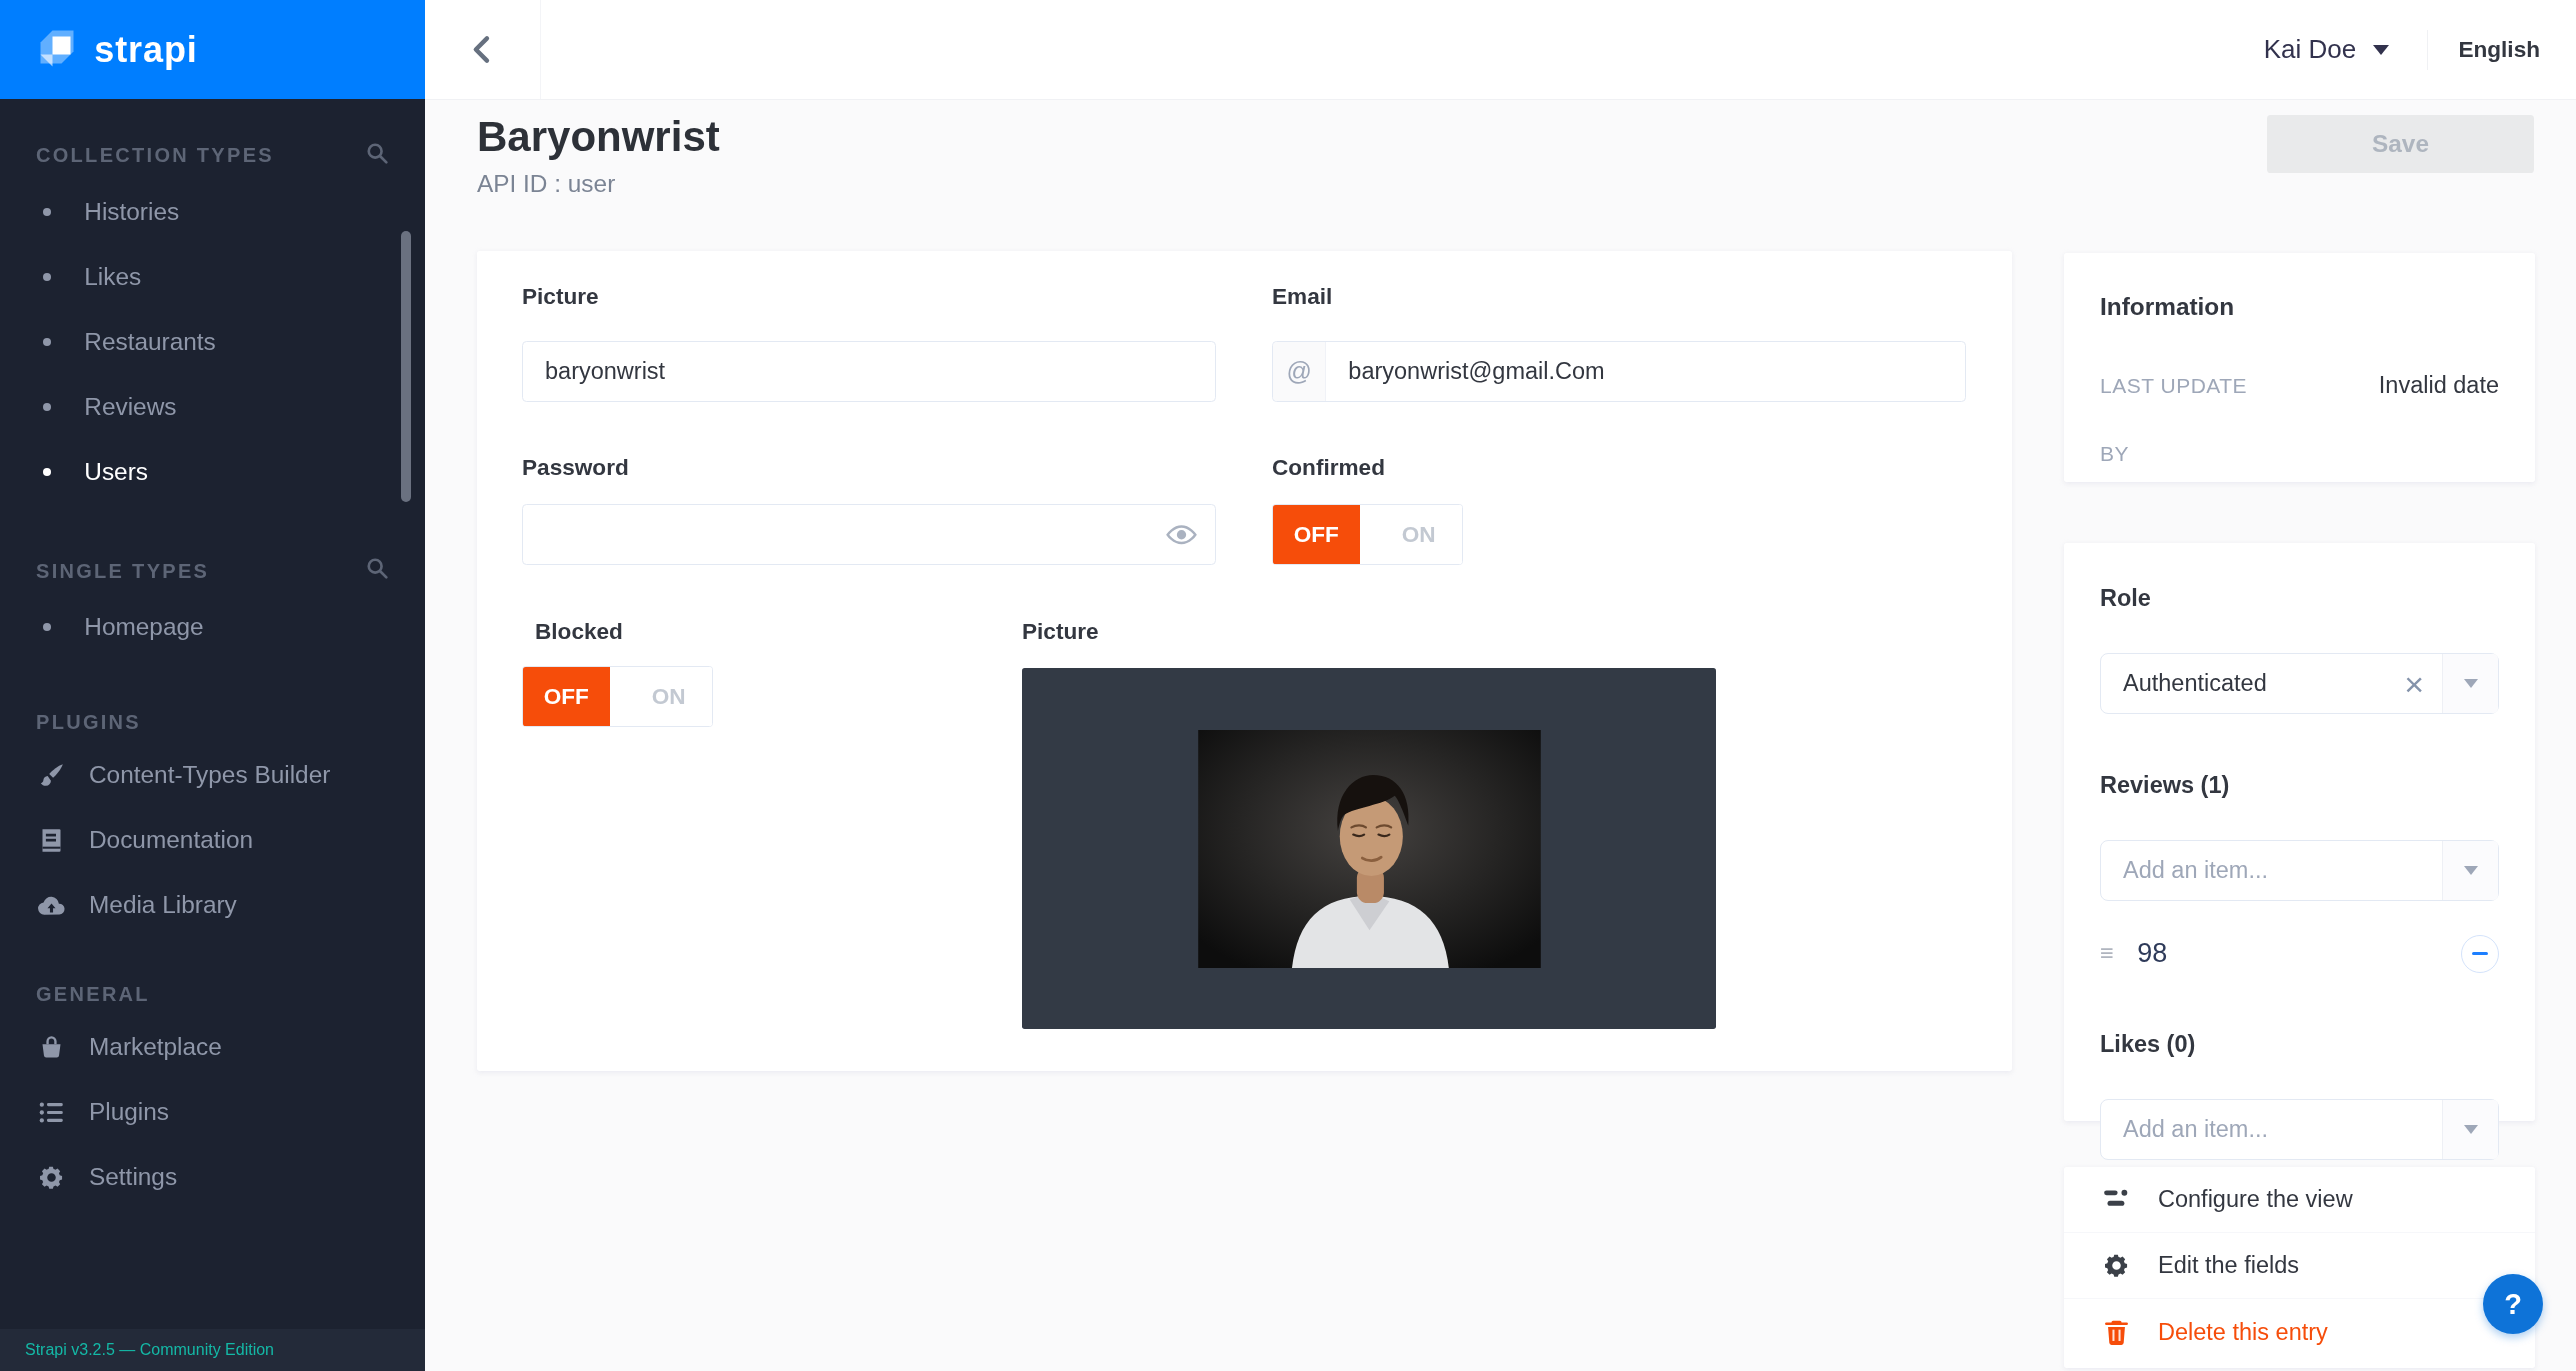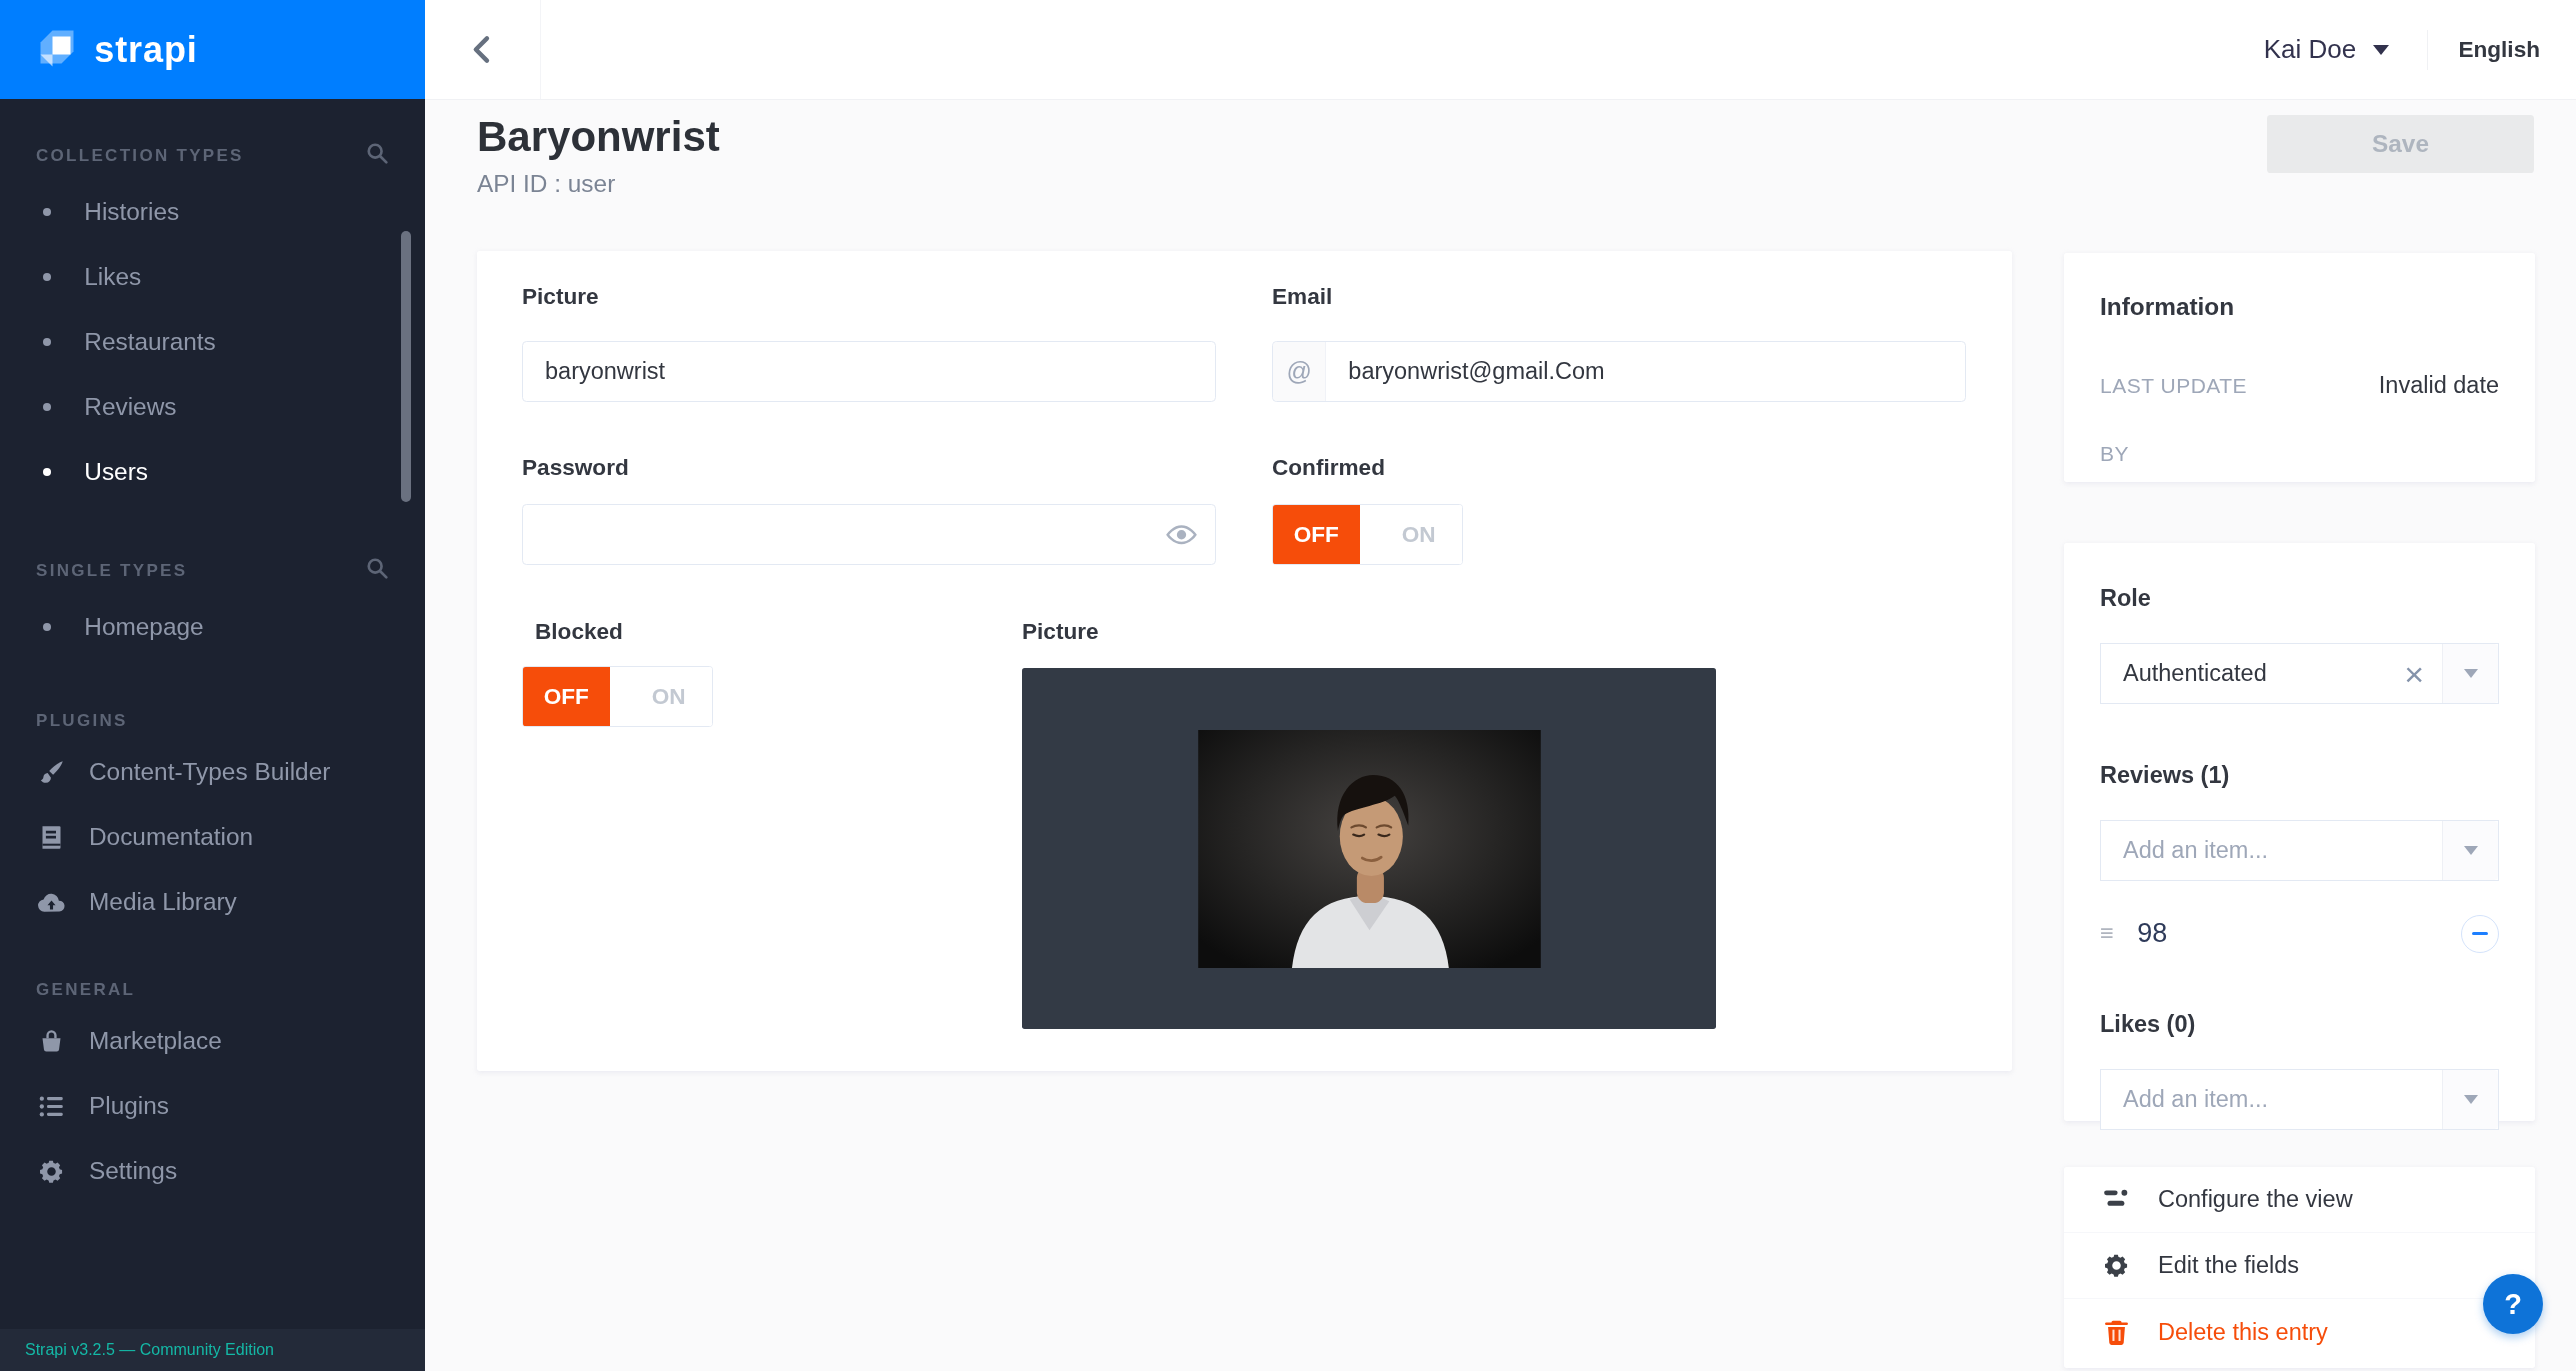--- a/index.html
+++ b/index.html
@@ -5,21 +5,21 @@
   * { margin:0; padding:0; box-sizing:border-box; }
   html,body { width:2576px; height:1371px; }
   body { font-family:"Liberation Sans", sans-serif; background:#fafafb; overflow:hidden; }
   .app { position:relative; width:2576px; height:1371px; background:#fafafb; }
 
   
   .sidebar { position:absolute; left:0; top:0; width:425px; height:1371px; background:#1c2230; z-index:5; }
   .logo-bar { height:99px; background:#007eff; display:flex; align-items:center; padding-left:36px; cursor:pointer; }
   .logo-text { color:#fff; font-size:36px; font-weight:bold; letter-spacing:0.9px; margin-left:16.3px; }
   .side-section { padding:0 36px; }
-  .section-head { display:flex; align-items:center; justify-content:space-between; color:#5d6576; font-size:17px; font-weight:bold; letter-spacing:2.3px; }
+  .section-head { display:flex; align-items:center; justify-content:space-between; color:#5d6576; font-size:20px; font-weight:bold; letter-spacing:2.3px; }
   .section-head .sicon { color:#5d6576; }
   .sec-ct { margin-top:42px; }
   .sec-st { margin-top:52px; }
   .sec-pl { margin-top:51px; }
   .sec-ge { margin-top:45px; }
   .side-list { list-style:none; margin-top:9px; }
   .side-list li { height:65px; display:flex; align-items:center; color:#8f97a9; font-size:24.4px; cursor:pointer; }
   .side-list li .bullet { width:8.1px; height:8.1px; border-radius:50%; background:#8f97a9; margin:0 33px 0 7.2px; flex:0 0 auto; }
   .side-list li.active { color:#ffffff; }
   .side-list li.active .bullet { background:#ffffff; }
@@ -63,21 +63,21 @@
   .info-card { top:153px; height:229px; padding:40px 36px 0 36px; }
   .rcard-title { font-size:24.4px; font-weight:bold; color:#333740; }
   .info-row { display:flex; justify-content:space-between; align-items:center; }
   .info-row.r1 { margin-top:51px; }
   .info-row.r2 { margin-top:43px; }
   .info-key { font-size:21px; color:#9ea7b8; letter-spacing:0.5px; }
   .info-val { font-size:23.5px; color:#333740; }
 
   .rel-card { top:443px; height:578px; padding:42px 36px 0 36px; }
   .rel-label { font-size:23.5px; font-weight:bold; color:#333740; }
-  .rsel { height:61px; border:0.9px solid #e3e9f3; border-radius:0; background:#fff; display:flex; align-items:center; margin-top:31px; cursor:pointer; }
+  .rsel { height:61px; border:0.9px solid #e3e9f3; border-radius:8px; background:#fff; display:flex; align-items:center; margin-top:41px; cursor:pointer; }
   .rsel .sel-text { flex:1; padding-left:22px; font-size:23.5px; color:#333740; }
   .rsel .sel-text.placeholder { color:#9ea7b8; }
   .rsel .clear-x { font-size:34px; color:#8493ab; padding:0 18px; line-height:1; cursor:pointer; }
   .rsel .caret-seg { width:56px; align-self:stretch; display:flex; align-items:center; justify-content:center; border-left:0.9px solid #eef0f5; background:#fbfbfd; border-radius:0 4.5px 4.5px 0; }
   .sel-caret { width:0; height:0; border-left:7.2px solid transparent; border-right:7.2px solid transparent; border-top:9px solid #9ea7b8; }
   .rel-gap1 { margin-top:58px; }
   .rel-item-row { display:flex; align-items:center; margin-top:27px; height:51px; }
   .drag-handle { font-size:23.5px; color:#b0b5bf; margin-right:23.5px; cursor:grab; }
   .rel-item-val { font-size:27px; color:#2e3a59; flex:1; cursor:pointer; }
   .minus-btn { width:38px; height:38px; border-radius:50%; border:1.8px solid #d4e3fb; background:#fff; display:flex; align-items:center; justify-content:center; cursor:pointer; }

